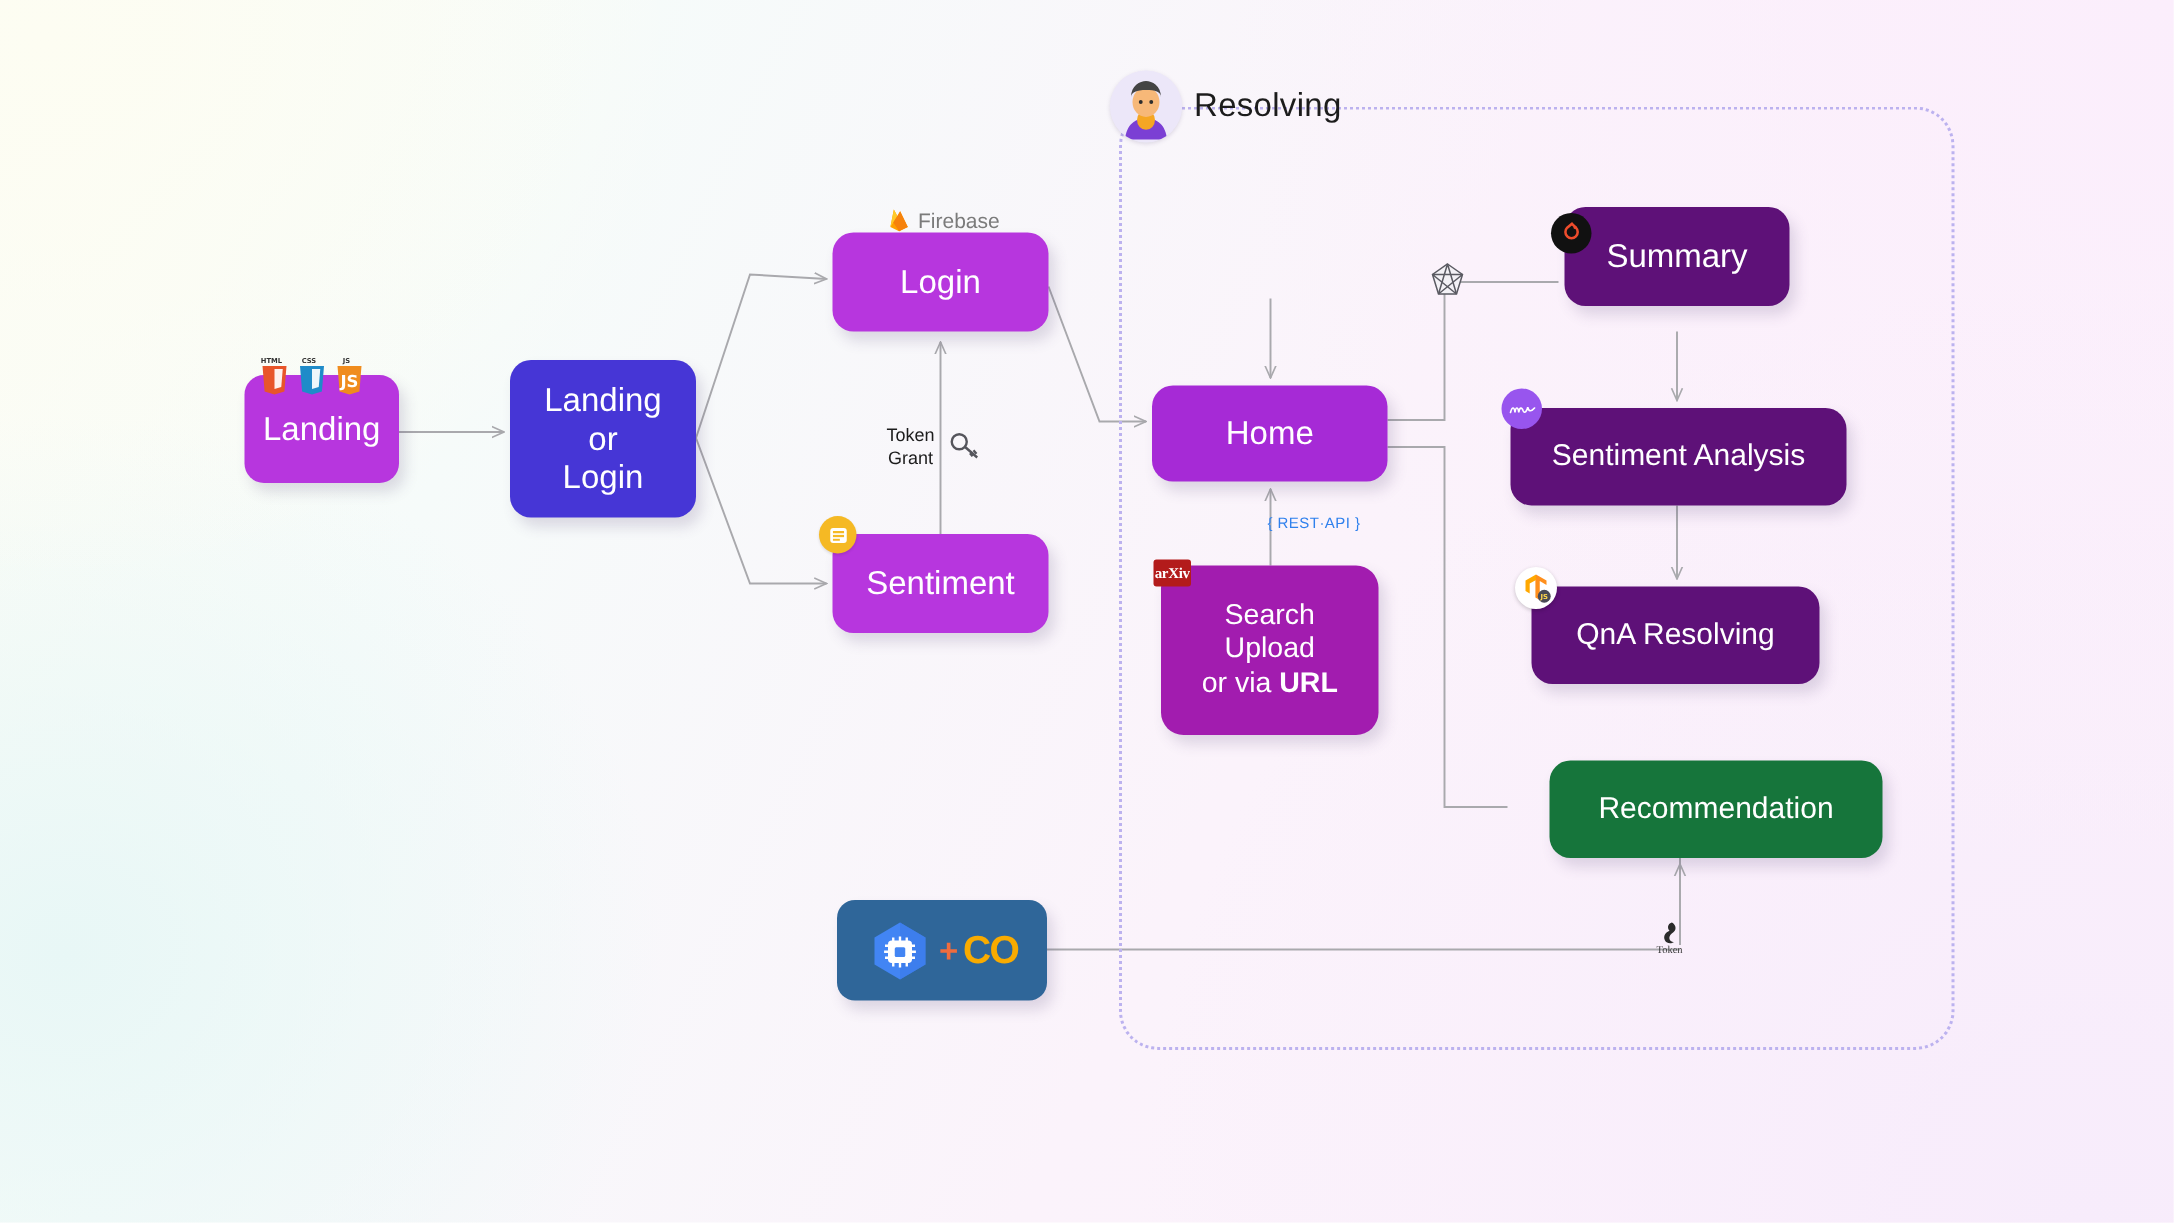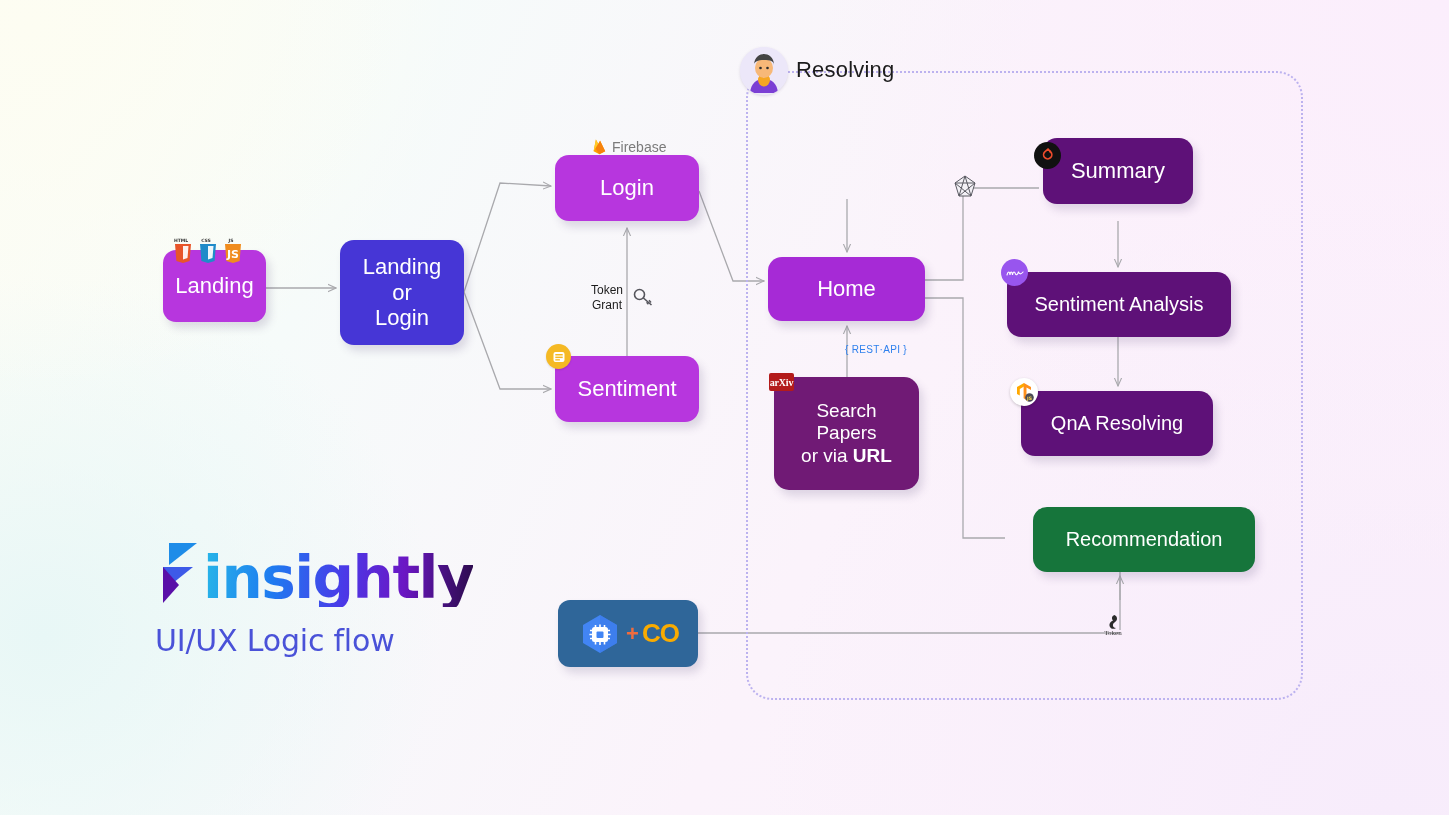--- a/index.html
+++ b/index.html
@@ -34,21 +34,21 @@
   }
   .node .lbl { display: block; padding: 0 10px; }
 
   .n-landing   { left:163px; top:250px; width:103px; height:72px;  background:#b736de; font-size:22px; border-radius:13px; }
   .n-signup    { left:340px; top:240px; width:124px; height:105px; background:#4636d6; font-size:22px; }
   .n-login     { left:555px; top:155px; width:144px; height:66px;  background:#b736de; font-size:22px; }
   .n-register  { left:555px; top:356px; width:144px; height:66px;  background:#b736de; font-size:22px; }
   .n-upload    { left:798px; top:118px; width:97px;  height:81px;  background:#f8c183; font-size:20px;
                  flex-direction:column; gap:2px; border-radius:18px; }
   .n-home      { left:768px; top:257px; width:157px; height:64px;  background:#a62ad6; font-size:22px; }
-  .n-search    { left:774px; top:377px; width:145px; height:113px; background:#701a75; font-size:19px; border-radius:15px; }
+  .n-search    { left:774px; top:377px; width:145px; height:113px; background:#a21caf; font-size:19px; border-radius:15px; }
   .n-summary   { left:1043px;top:138px; width:150px; height:66px;  background:#5e1178; font-size:22px; }
   .n-sentiment { left:1007px;top:272px; width:224px; height:65px;  background:#5e1178; font-size:20px; }
   .n-qna       { left:1021px;top:391px; width:192px; height:65px;  background:#5e1178; font-size:20px; }
   .n-recommend { left:1009px;top:507px; width:222px; height:65px;  background:#16753b; font-size:20px;margin-left:24px; }
   .n-gcp       { left:558px; top:600px; width:140px; height:67px;  background:#2f6699; border-radius:12px; }
 
   .n-search .lbl b { font-weight:700; }
 
   
   .dash-box {
@@ -234,21 +234,21 @@
   <svg class="icon-poly" viewBox="0 0 30 30">
     <g stroke="#5a5a62" stroke-width="1" fill="#f3f1f6">
       <path d="M15,3 L25,10 L21,23 L9,23 L5,10 Z"></path>
       <path d="M15,3 L21,23 M15,3 L9,23 M5,10 L21,23 M25,10 L9,23 M5,10 L25,10"></path>
     </g>
   </svg>
 
   <div class="node n-search">
     <span class="lbl">
       <span>Search</span><br>
-      <span>Papers</span><br>
+      <span>Upload</span><br>
       <span>or via </span><b>URL</b>
     </span>
   </div>
 
   <div class="badge b-arxiv">arXiv</div>
 
   <div class="node n-summary">
     <span class="lbl">Summary</span>
   </div>
 
@@ -301,25 +301,14 @@
       <rect x="19.5" y="19.5" width="7" height="6.5" rx="1" fill="#4285f4"></rect>
       <g stroke="#fff" stroke-width="1.6">
         <path d="M18.5,13 v2.4 M23,12.4 v3 M27.5,13 v2.4 M18.5,30 v2.4 M23,30 v3 M27.5,30 v2.4"></path>
         <path d="M13,18.5 h2.4 M12.4,22.5 h3 M13,26.5 h2.4 M30.6,18.5 h2.4 M30.6,22.5 h3 M30.6,26.5 h2.4"></path>
       </g>
     </svg>
     <span style="color:#ef6c3e;font-size:22px;font-weight:700;margin:0 3px;">+</span>
     <span style="color:#f9ab00;font-size:26px;font-weight:800;letter-spacing:-1px;font-family:Liberation Sans, sans-serif;">CO</span>
   </div>
 
-  <div class="brand">
-    <div class="brand-row">
-      <svg width="52" height="64" viewBox="0 0 52 64" style="margin-right:-4px;margin-bottom:2px;">
-        <path d="M14,2 L42,2 L14,24 Z" fill="#1e8ce8"></path>
-        <path d="M8,26 L38,26 L8,50 Z" fill="#3d5ae8"></path>
-        <path d="M8,26 L8,62 L24,44 Z" fill="#5a0fa8"></path>
-      </svg>
-      <span class="brand-word">insightly</span>
-    </div>
-    <div class="brand-sub">UI/UX Logic flow</div>
-  </div>
 
 </div>
 
 </body></html>

